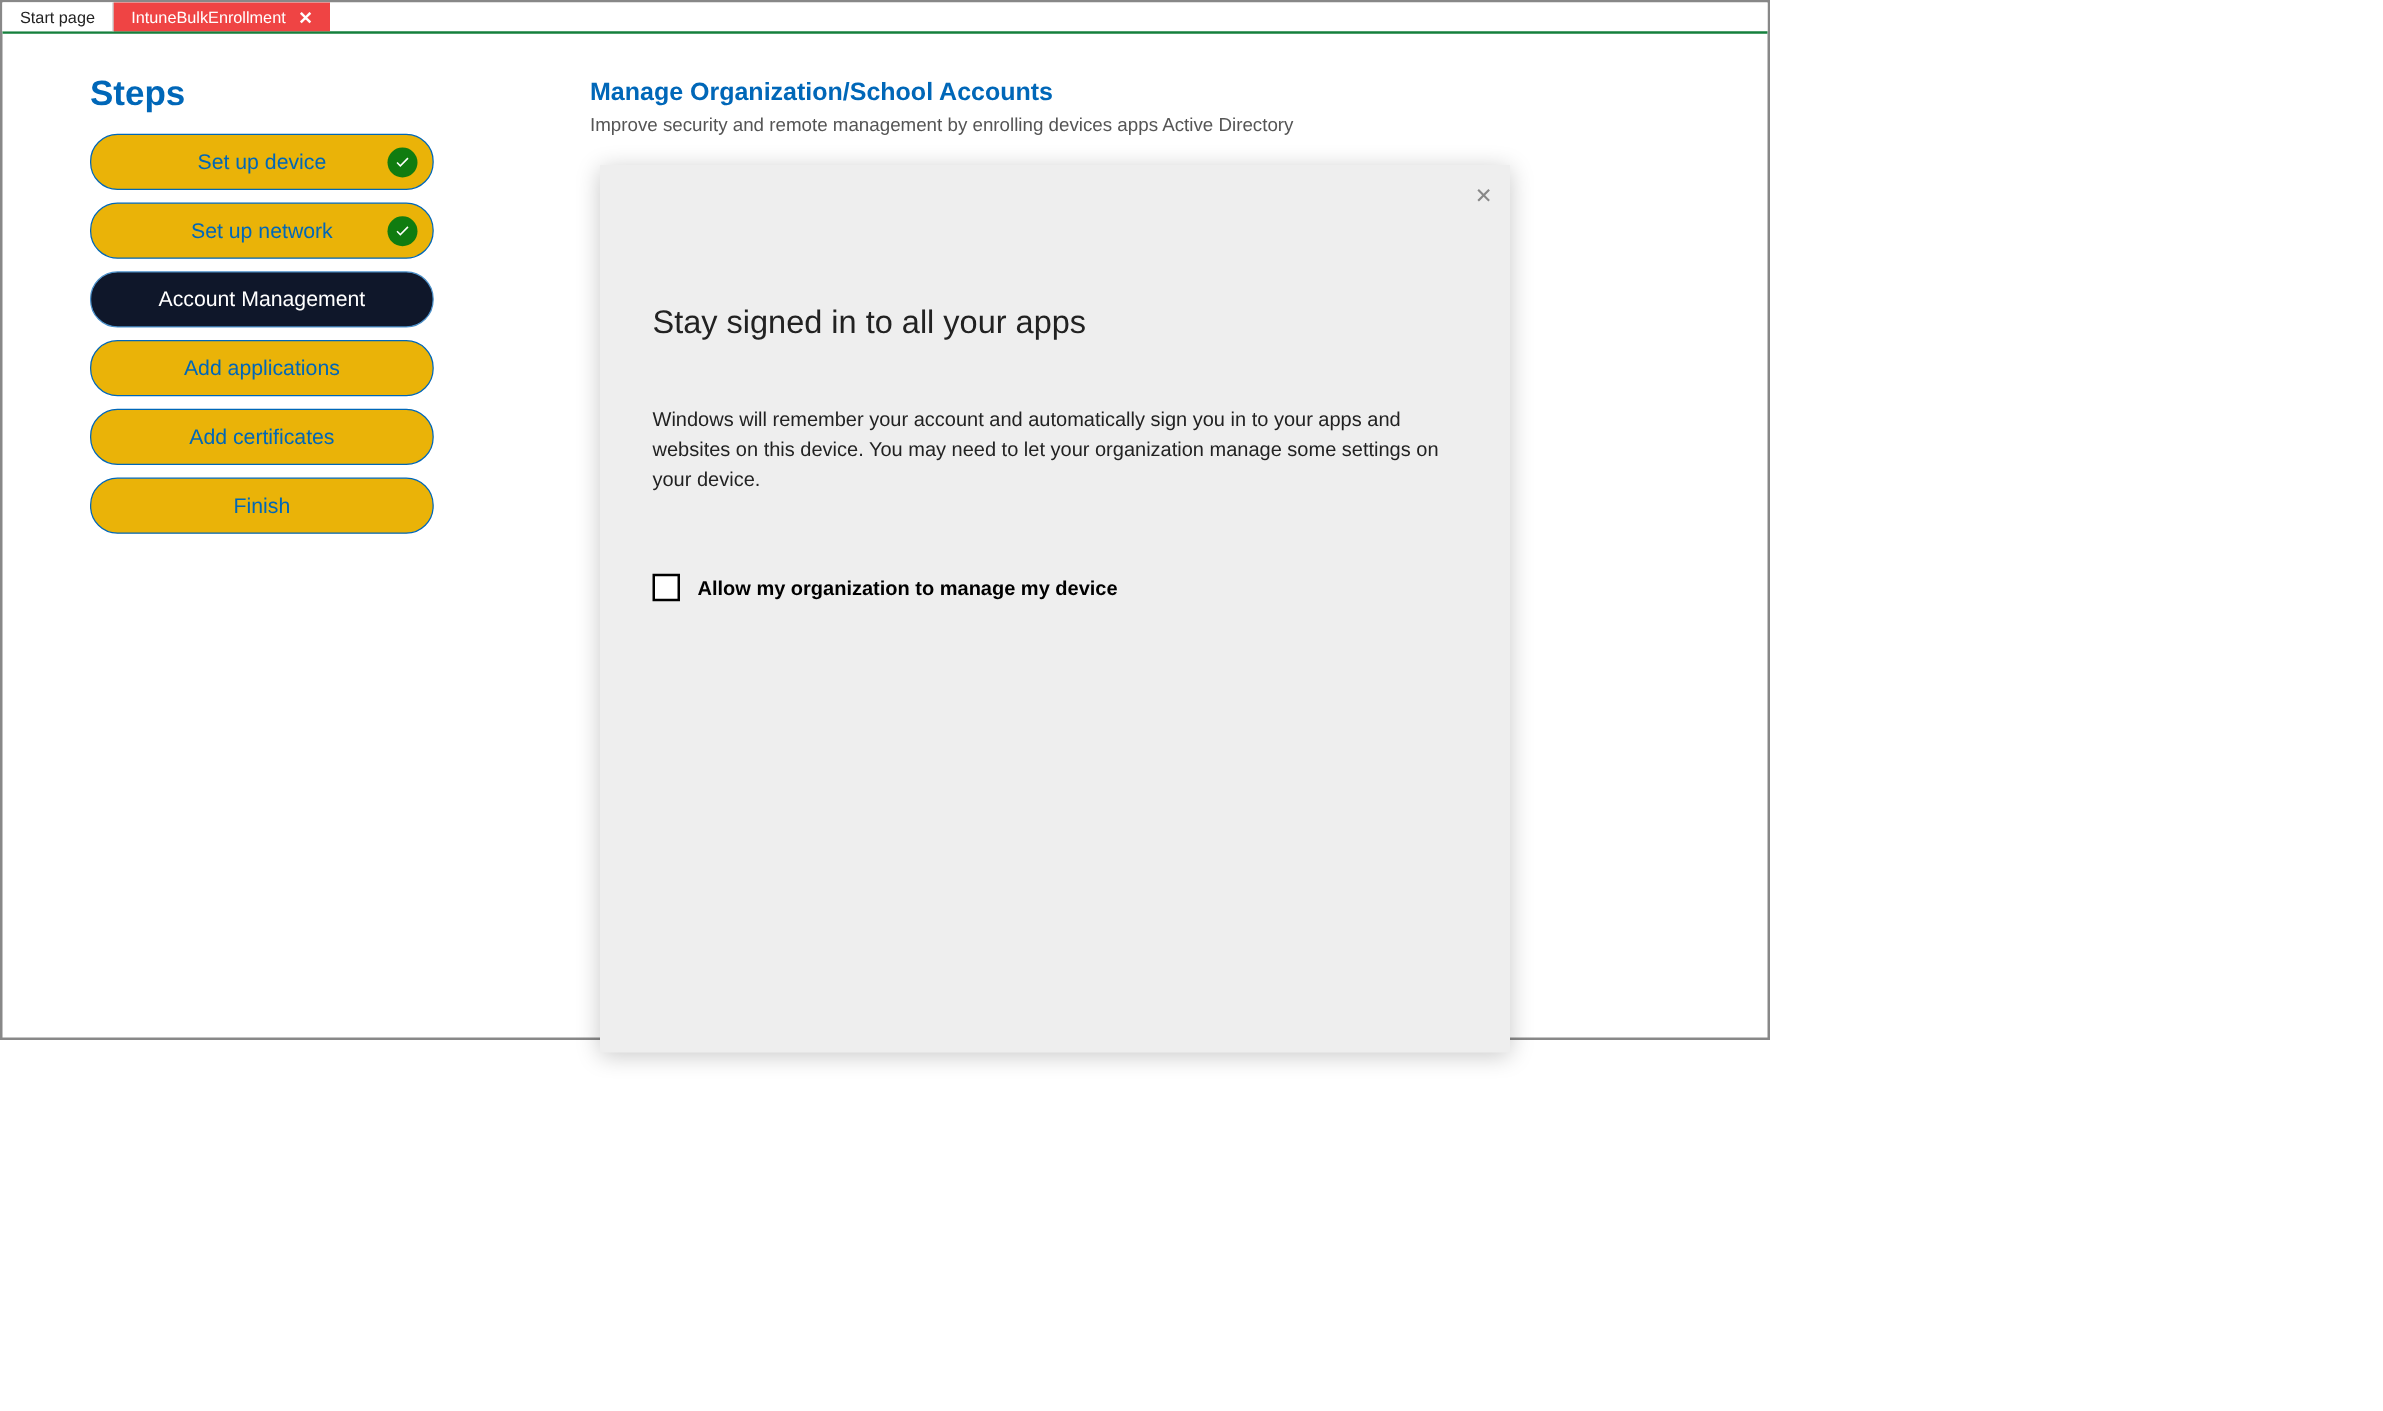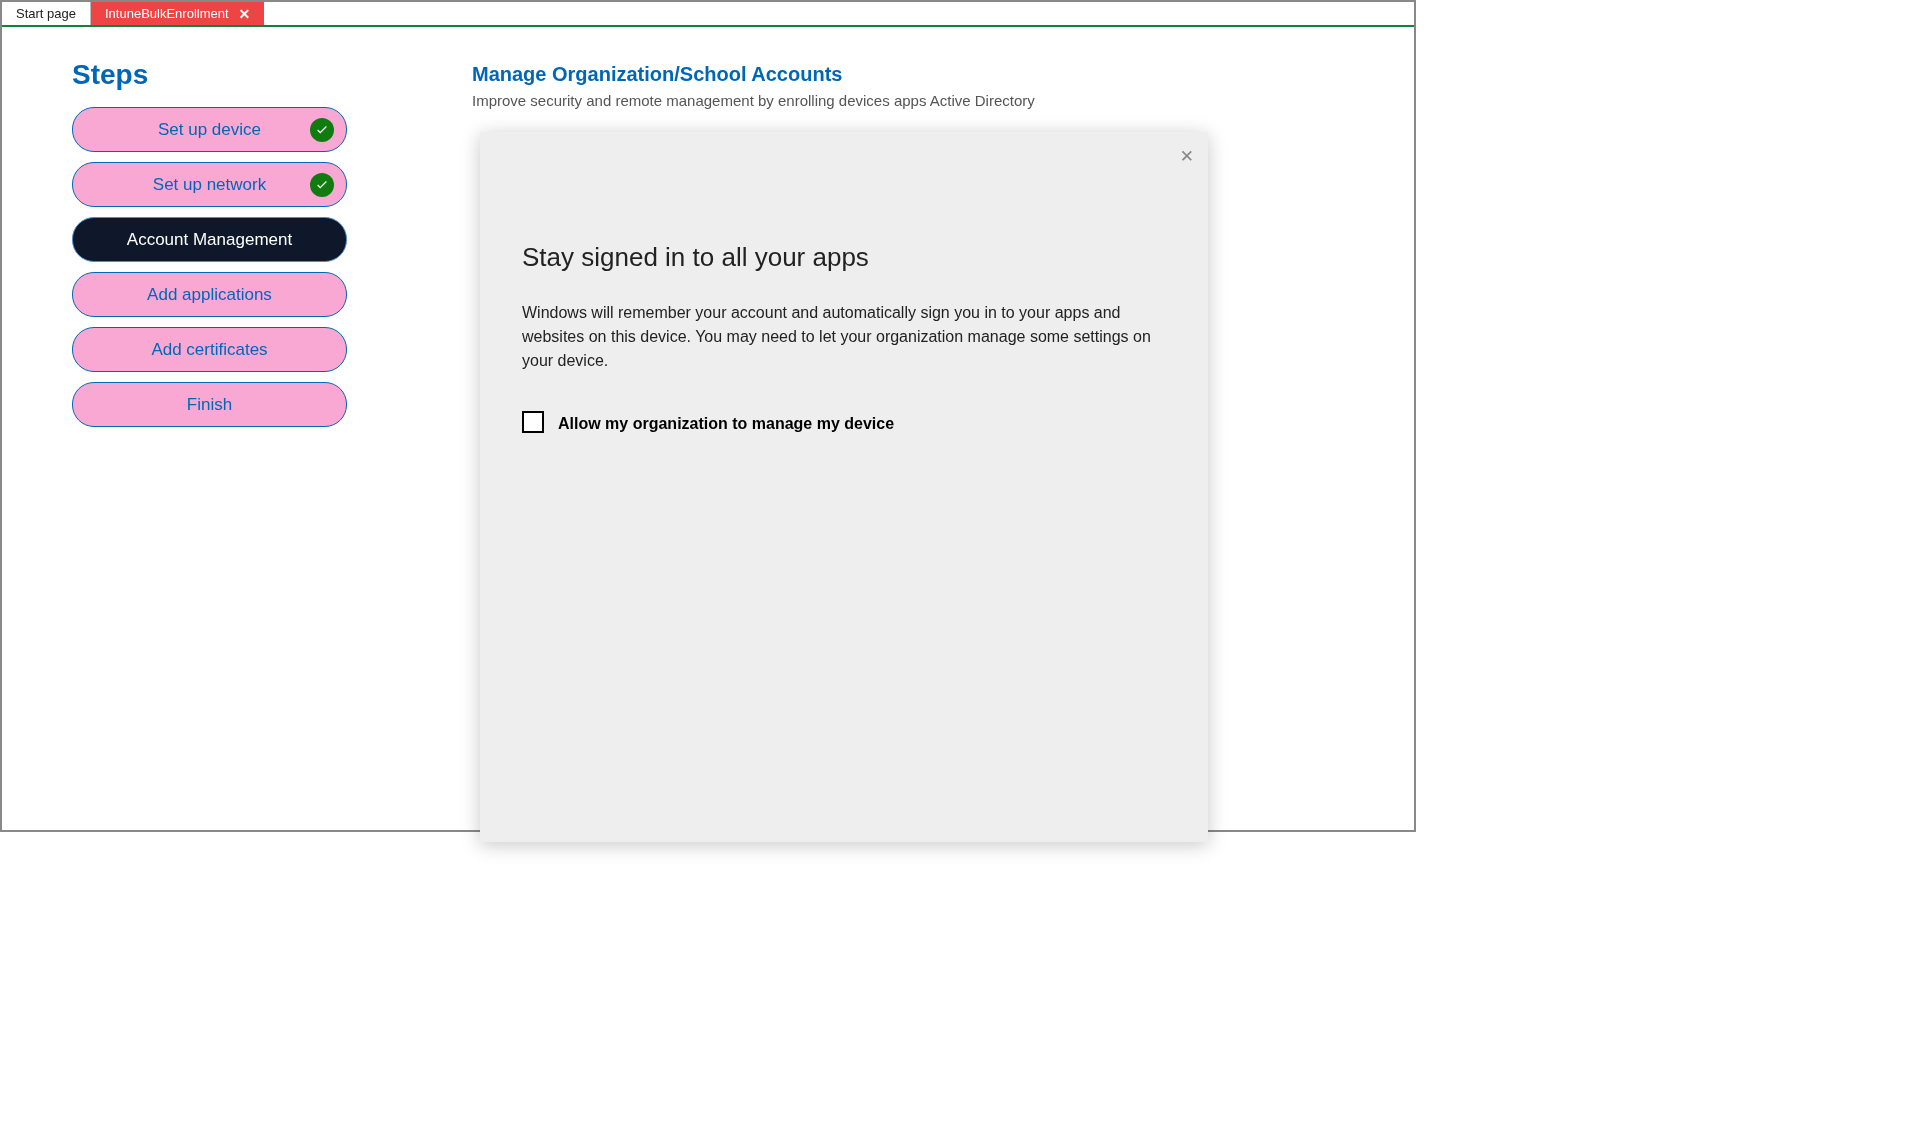--- a/index.html
+++ b/index.html
@@ -65,21 +65,21 @@
       width: 275px;
       height: 45px;
       border: 1.5px solid #0067b8;
       border-radius: 22px;
       display: flex;
       align-items: center;
       justify-content: center;
       font-size: 17px;
       color: #0067b8;
       margin-bottom: 10px;
-      background: #f9a8d4;
+      background: #eab308;
       position: relative;
       cursor: pointer;
     }
     .step-btn.done .check-icon {
       position: absolute;
       right: 12px;
       width: 24px;
       height: 24px;
       background: #107c10;
       border-radius: 50%;
@@ -130,20 +130,21 @@
       top: 14px;
       color: #888;
       font-size: 17px;
       cursor: pointer;
     }
     .dialog-body {
       padding: 110px 42px 0 42px;
       flex: 1;
       display: flex;
       flex-direction: column;
+      gap: 24px;
     }
     .dialog-title {
       font-size: 26px;
       color: #222;
       font-weight: 400;
       margin-bottom: 28px;
     }
     .dialog-text {
       font-size: 16px;
       color: #222;

